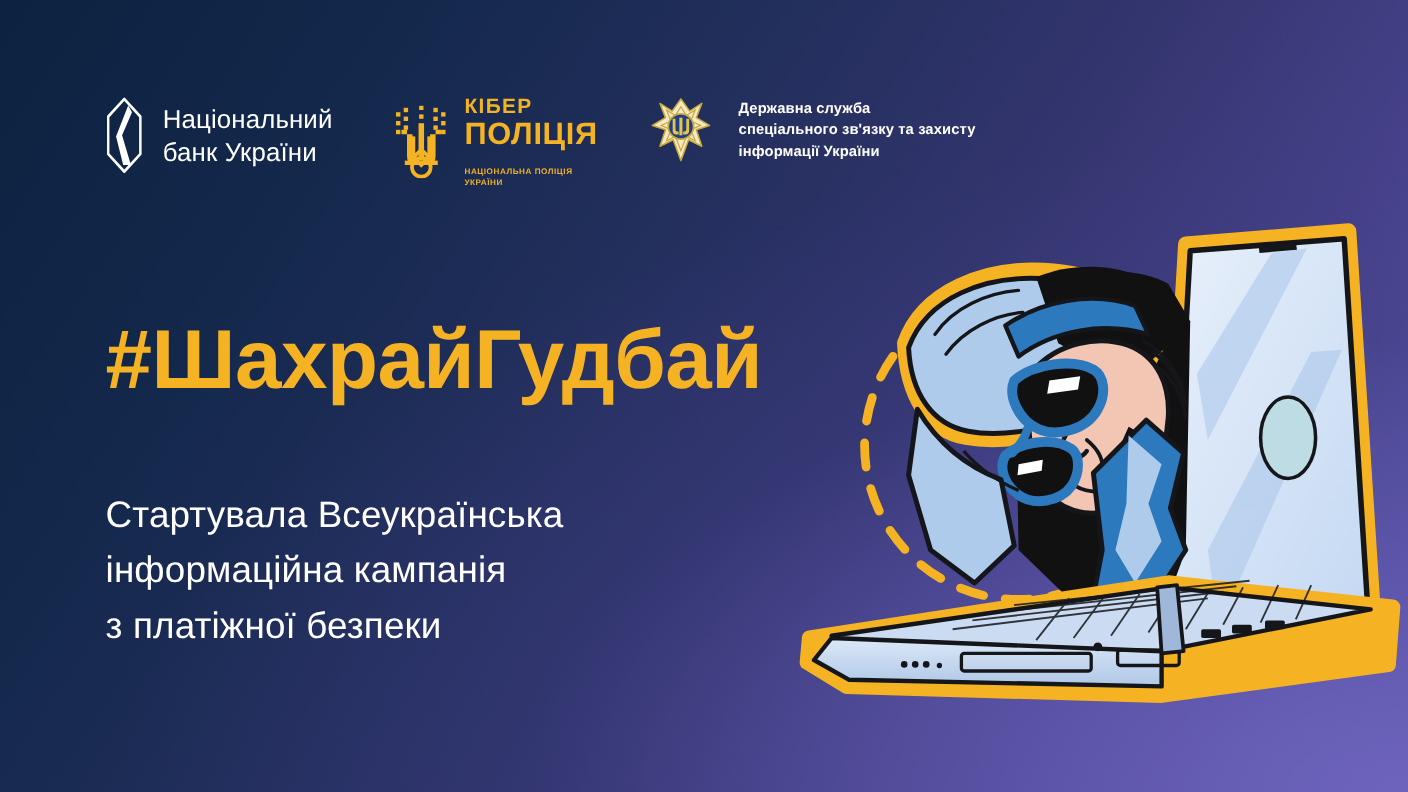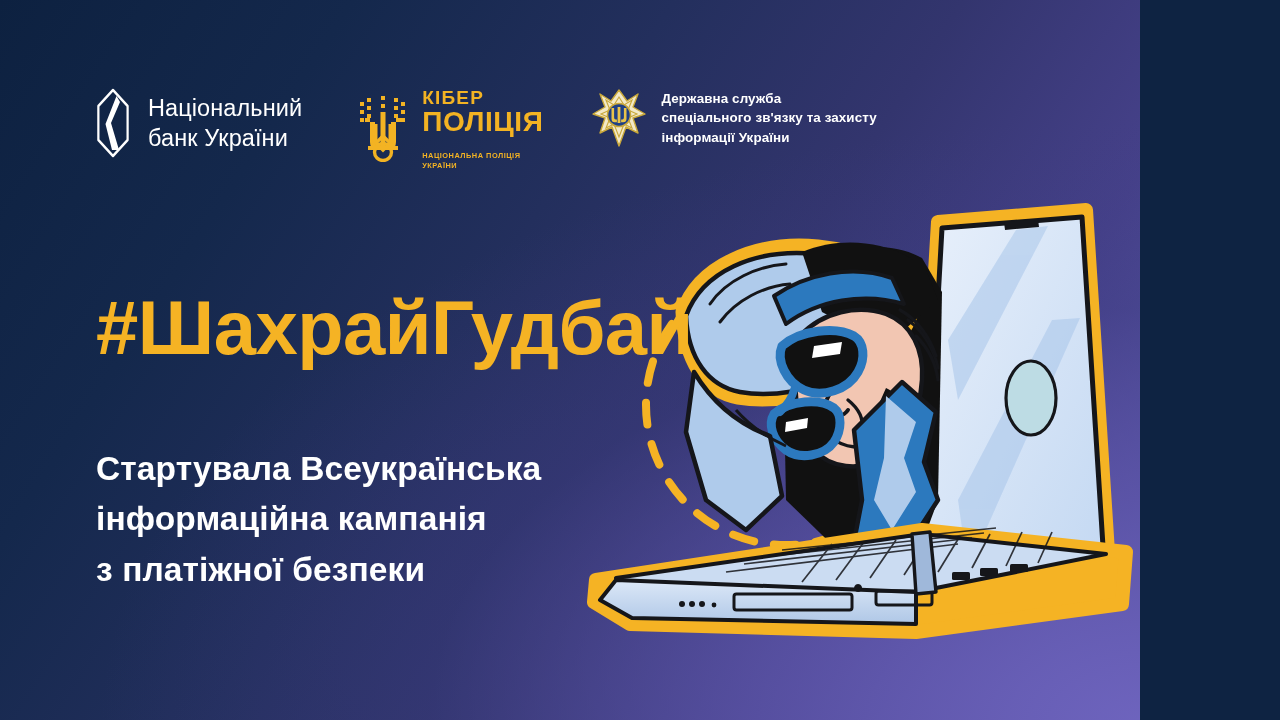--- a/index.html
+++ b/index.html
@@ -6,21 +6,21 @@
   * { margin:0; padding:0; box-sizing:border-box; }
   html, body { width:1280px; height:720px; overflow:hidden; }
   body {
     font-family: "Liberation Sans", "DejaVu Sans", sans-serif;
     background:#0e2342;
   }
 
   
   .stage {
     position:relative;
-    width:1140px; height:720px;
+    width:1280px; height:720px;
     overflow:hidden;
     background:
       radial-gradient(120% 110% at 100% 100%, rgba(110,100,190,0.95) 0%, rgba(92,84,168,0.75) 28%, rgba(60,60,130,0.35) 52%, rgba(20,40,80,0.0) 76%),
       linear-gradient(123deg, #0d2140 0%, #14284c 22%, #232f5d 42%, #33356e 60%, #46418a 78%, #5a55a6 92%, #615bae 100%);
   }
 
   
   .logo-bar {
     position:absolute; left:92px; top:88px;
     display:flex; align-items:flex-start; gap:0px;
@@ -35,37 +35,37 @@
 
   
   .cyber { margin-left:54px; gap:12px;justify-content:space-between; }
   .cyber-mark { width:54px; height:66px; flex:0 0 auto; }
   .cyber-text { color:#F3B323; }
   .cyber-l1 { font-size:19px; font-weight:700; letter-spacing:1.2px; line-height:1.02; }
   .cyber-l2 { font-size:28px; font-weight:800; letter-spacing:0.6px; line-height:1.04; }
   .cyber-sub { font-size:7.4px; font-weight:700; letter-spacing:0.5px; line-height:1.28; margin-top:15px; }
 
   
-  .dsszzi { margin-left:48px; gap:14px; align-items:center; }
+  .dsszzi { margin-left:48px; gap:24px; align-items:center; }
   .dsszzi-mark { width:56px; height:60px; flex:0 0 auto; }
   .dsszzi-text { color:#ffffff; font-size:13.4px; font-weight:700; line-height:1.42; letter-spacing:0.1px; white-space:nowrap; }
 
   
   .headline {
     position:absolute; left:96px; top:290px;
     color:#F5B324;
     font-size:76px; font-weight:800;
     letter-spacing:-0.5px; line-height:1;
     white-space:nowrap;
     z-index:5;
   }
   .subhead {
     position:absolute; left:96px; top:444px;
     color:#ffffff;
-    font-size:33.5px; font-weight:700;
+    font-size:33.5px; font-weight:400;
     line-height:1.50; letter-spacing:0.1px;
     z-index:5;
   }
   .subhead div { white-space:nowrap; }
 
   
   .illustration {
     position:absolute; right:-6px; top:200px;
     width:560px; height:470px;
     z-index:4;

